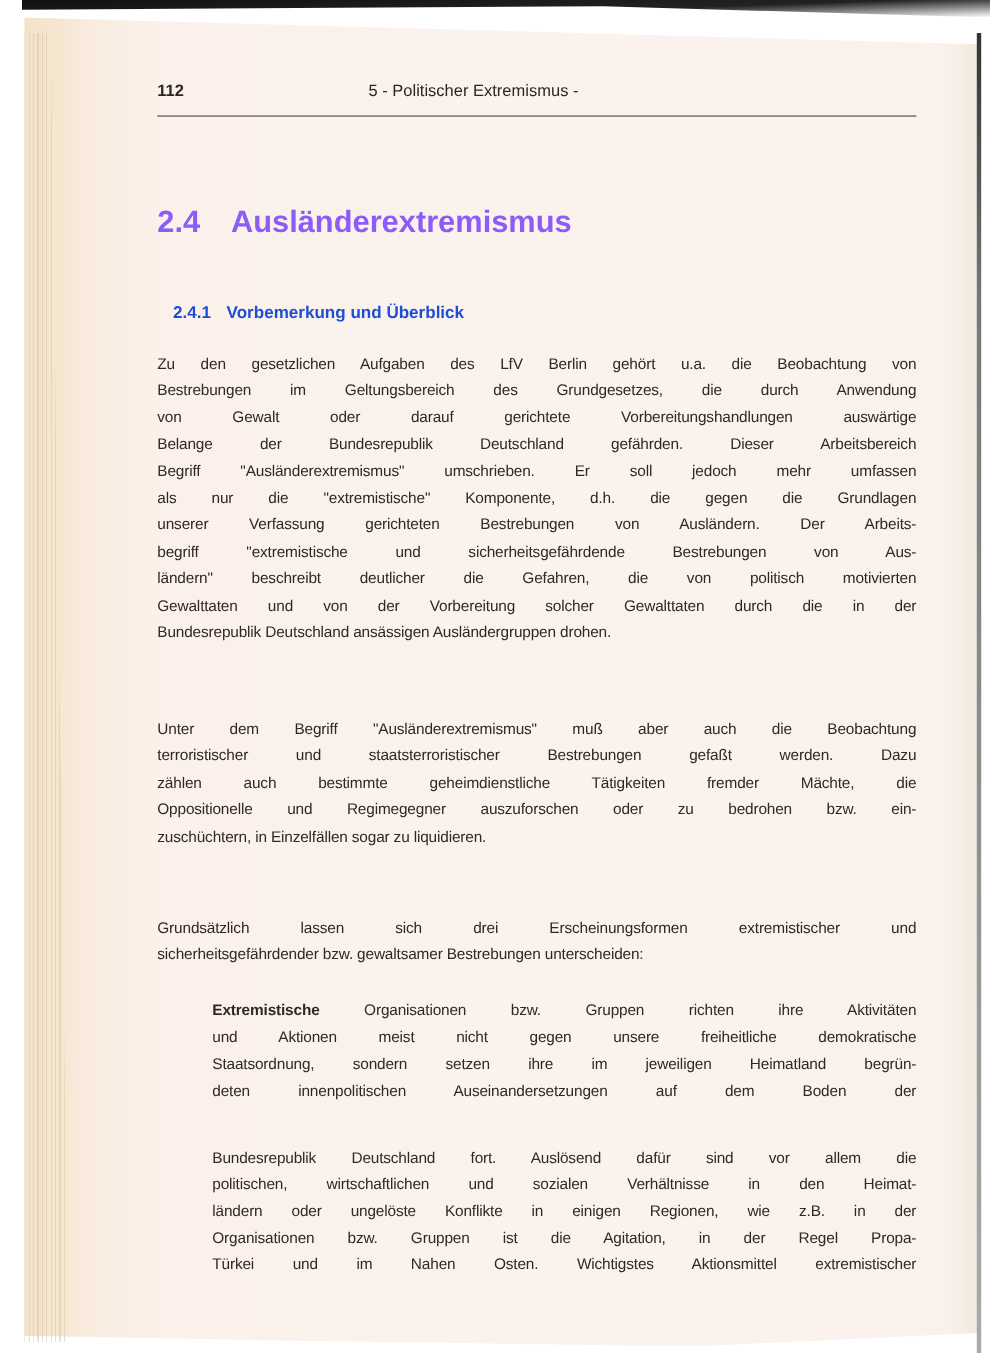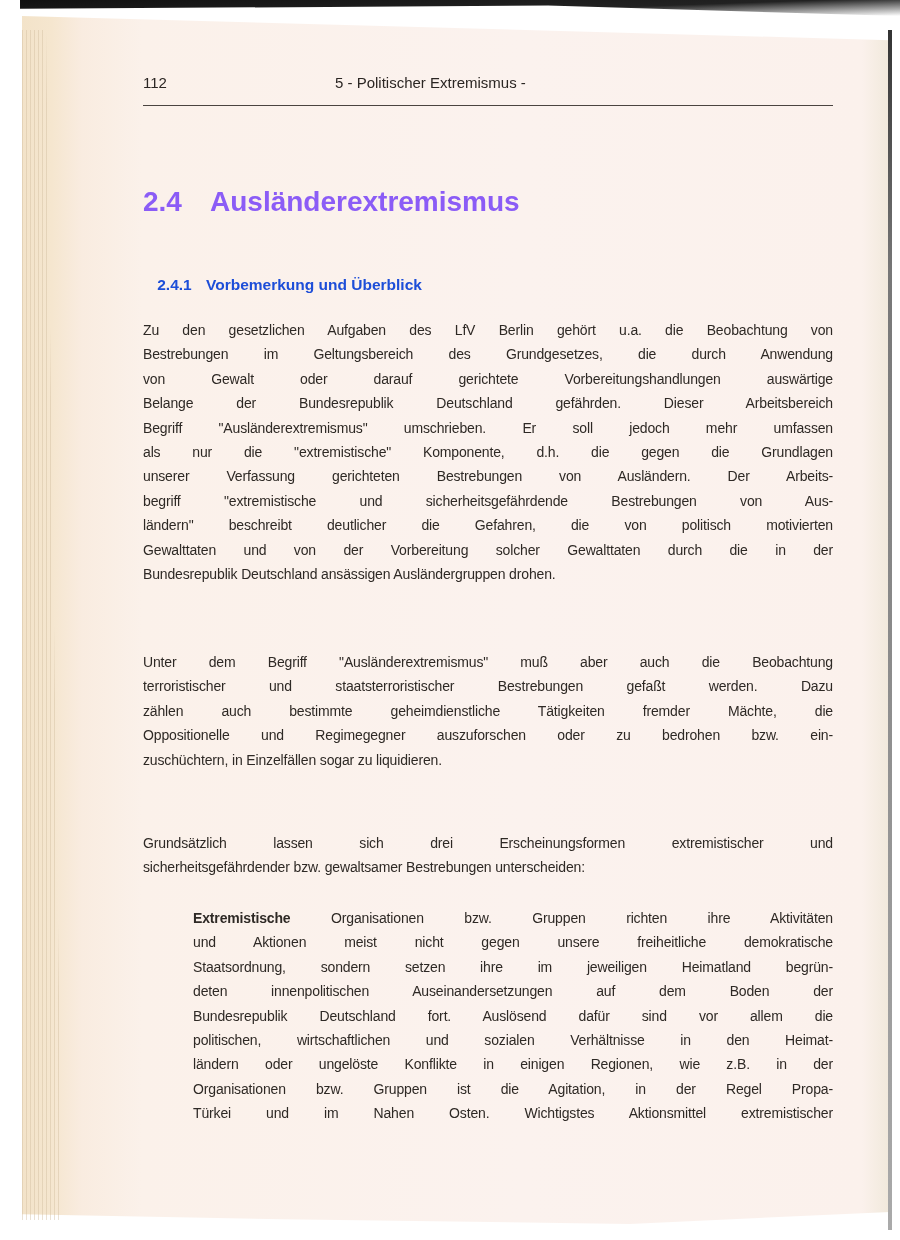--- a/index.html
+++ b/index.html
@@ -25,21 +25,21 @@
     clip-path: polygon(0 0, 60% 0, 100% 100%, 0 100%);
   }
   .right-shadow {
     position: absolute; right: 8px; top: 30px; width: 4px; height: 1200px;
     background: linear-gradient(180deg, #333 0%, #777 20%, #aaa 100%);
   }
   .running-head {
     position: absolute; left: 143px; top: 74px; width: 690px; height: 20px;
     font-size: 15px; color: #2b2623;
   }
-  .page-number { position: absolute; left: 0; top: 0; }
+  .page-number { position: absolute; left: 0; top: 0; font-weight: bold; }
   .header-title { position: absolute; left: 192px; top: 0; white-space: nowrap; }
   .header-rule {
     position: absolute; left: 143px; top: 105px; width: 690px; height: 1px;
     background: #4a4440;
   }
   .h2 {
     position: absolute; left: 143px; top: 186px; font-size: 28px; font-weight: bold;
     color: #8b5cf6; white-space: nowrap;
   }
   .h2 .num { display: inline-block; width: 67px; }
@@ -104,18 +104,18 @@
 <div class="para" id="p2" style="top:831px;">
     <span class="line" style="white-space: nowrap; display: block; word-spacing: 31.6667px;">Grundsätzlich lassen sich drei Erscheinungsformen extremistischer und</span>
     <span class="line last">sicherheitsgefährdender bzw. gewaltsamer Bestrebungen unterscheiden:</span>
   </div>
 
 <div class="para indent" id="pb" style="top:906px;">
   <span class="line" style="white-space: nowrap; display: block; word-spacing: 26px;"><span class="b">Extremistische</span><span> Organisationen bzw. Gruppen richten ihre Aktivitäten</span></span>
 <span class="line" style="white-space: nowrap; display: block; word-spacing: 25.2857px;">und Aktionen meist nicht gegen unsere freiheitliche demokratische</span>
     <span class="line" style="white-space: nowrap; display: block; word-spacing: 21.8571px;">Staatsordnung, sondern setzen ihre im jeweiligen Heimatland begrün-</span>
     <span class="line" style="white-space: nowrap; display: block; word-spacing: 29.8333px;">deten innenpolitischen Auseinandersetzungen auf dem Boden der</span>
-    <span class="line" style="white-space: nowrap; display: block; word-spacing: 20.375px;">Bundesrepublik Deutschland fort. Auslösend dafür sind vor allem die</span>
+    <span class="line" style="white-space: nowrap; display: block; word-spacing: 20.375px; margin-top: 36px;">Bundesrepublik Deutschland fort. Auslösend dafür sind vor allem die</span>
     <span class="line" style="white-space: nowrap; display: block; word-spacing: 22.7143px;">politischen, wirtschaftlichen und sozialen Verhältnisse in den Heimat-</span>
     <span class="line" style="white-space: nowrap; display: block; word-spacing: 16.3px;">ländern oder ungelöste Konflikte in einigen Regionen, wie z.B. in der</span>
     <span class="line" style="white-space: nowrap; display: block; word-spacing: 19.5556px;">Organisationen bzw. Gruppen ist die Agitation, in der Regel Propa-</span>
     <span class="line" style="white-space: nowrap; display: block; word-spacing: 22.1429px;">Türkei und im Nahen Osten. Wichtigstes Aktionsmittel extremistischer</span>
   </div>
 
 </body></html>

